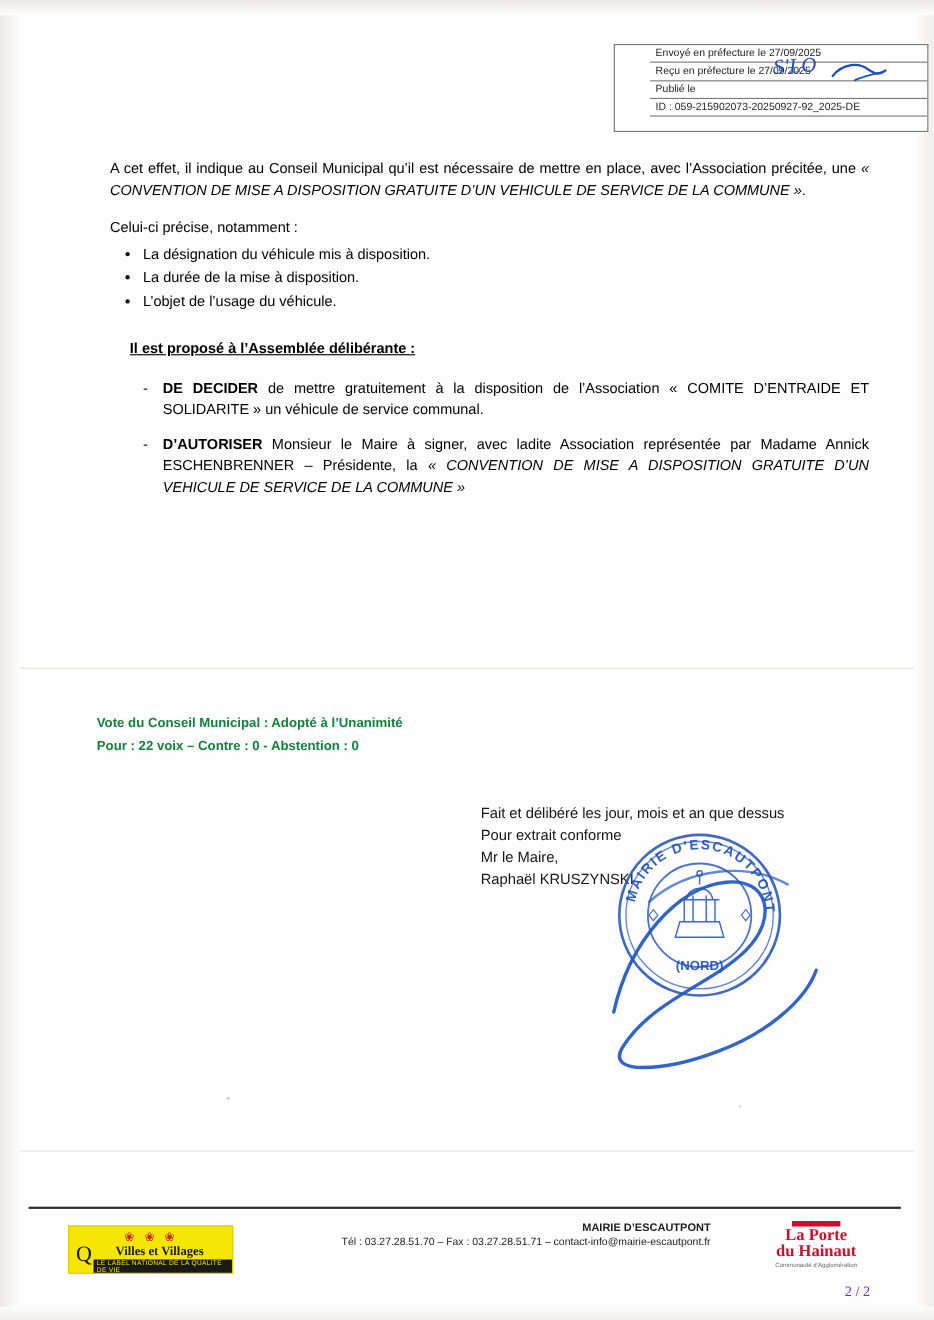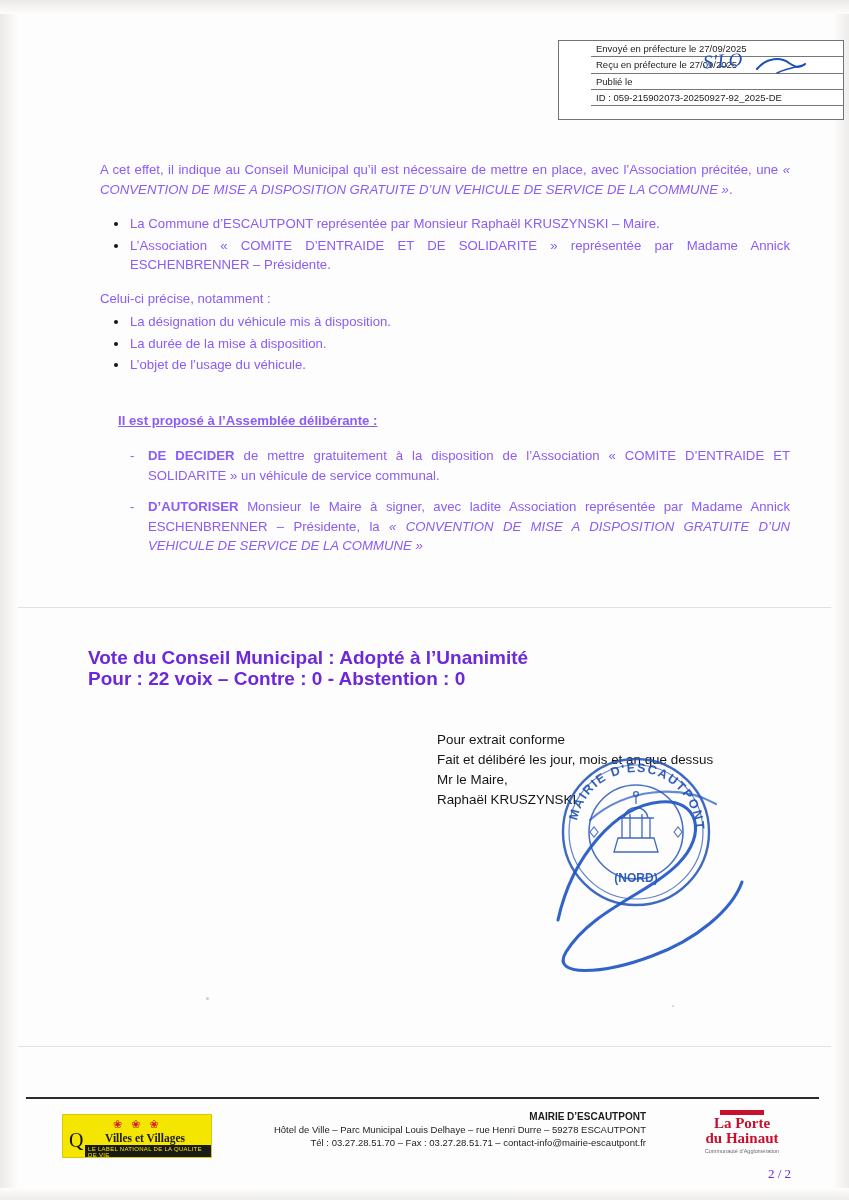--- a/index.html
+++ b/index.html
@@ -93,25 +93,25 @@
   .pref-squiggle {
     position: absolute;
     left: 196px;
     top: 14px;
   }
 
   
   .doc-body {
     position: absolute;
     left: 100px;
-    top: 160px;
+    top: 143px;
     width: 690px;
     font-size: 13.2px;
     line-height: 19.5px;
-    color: #8b5cf6;
+    color: #000000;
     text-align: justify;
   }
   .para {
     margin: 0 0 15px 0;
     text-align: justify;
   }
   .para.tight { margin-bottom: 4px; }
   .ital { font-style: italic; }
   .bold { font-weight: bold; }
 
@@ -130,21 +130,21 @@
     position: absolute;
     left: -16px;
     top: 8px;
     width: 4px;
     height: 4px;
     background: #161616;
     border-radius: 50%;
   }
 
   .proposal-head {
-    margin: 36px 0 16px 18px;
+    margin: 24px 0 16px 18px;
     font-weight: bold;
     text-decoration: underline;
     font-size: 13.2px;
   }
 
   ul.dashes {
     margin: 0;
     padding-left: 48px;
     list-style: none;
   }
@@ -158,24 +158,24 @@
     position: absolute;
     left: -18px;
     top: 0;
   }
 
   
   #vote-block {
     position: absolute;
     left: 88px;
     top: 647px;
-    font-size: 19px;
+    font-size: 12px;
     font-weight: bold;
     line-height: 21px;
-    color: #6d28d9;
+    color: #15803d;
   }
 
   
   #signature-block {
     position: absolute;
     left: 437px;
     top: 730px;
     font-size: 13.4px;
     line-height: 20px;
     color: #151515;
@@ -351,24 +351,20 @@
       <path d="M2,14 C12,2 26,2 34,8 C40,12 44,14 50,9" fill="none" stroke="#1a4fbf" stroke-width="2.1" stroke-linecap="round"></path>
       <path d="M22,18 C30,14 40,12 49,10" fill="none" stroke="#1a4fbf" stroke-width="1.6" stroke-linecap="round"></path>
     </svg>
   </div>
 
   <div class="doc-body">
 
     <p class="para"><span>A cet effet, il indique au Conseil Municipal qu’il est nécessaire de mettre en place, avec l’Association précitée, une </span><span class="ital">« CONVENTION DE MISE A DISPOSITION GRATUITE D’UN VEHICULE DE SERVICE DE LA COMMUNE »</span><span>.</span></p>
 
 
-    <ul class="bullets">
-      <li>La Commune d’ESCAUTPONT représentée par Monsieur Raphaël KRUSZYNSKI – Maire.</li>
-      <li>L’Association « COMITE D’ENTRAIDE ET DE SOLIDARITE » représentée par Madame Annick ESCHENBRENNER – Présidente.</li>
-    </ul>
 
     <p class="para tight">Celui-ci précise, notamment :</p>
 
     <ul class="bullets">
       <li>La désignation du véhicule mis à disposition.</li>
       <li>La durée de la mise à disposition.</li>
       <li>L’objet de l’usage du véhicule.</li>
     </ul>
 
     <div class="proposal-head">Il est proposé à l’Assemblée délibérante :</div>
@@ -378,22 +374,22 @@
       <li><span class="bold">D’AUTORISER</span><span> Monsieur le Maire à signer, avec ladite Association représentée par Madame Annick ESCHENBRENNER – Présidente, la </span><span class="ital">« CONVENTION DE MISE A DISPOSITION GRATUITE D’UN VEHICULE DE SERVICE DE LA COMMUNE »</span></li>
     </ul>
   </div>
 
   <div id="vote-block">
     <div>Vote du Conseil Municipal : Adopté à l’Unanimité</div>
     <div>Pour : 22 voix – Contre : 0 - Abstention : 0</div>
   </div>
 
   <div id="signature-block">
+    <div>Fait et délibéré les jour, mois et an que dessus</div>
     <div>Pour extrait conforme</div>
-    <div>Fait et délibéré les jour, mois et an que dessus</div>
     <div>Mr le Maire,</div>
     <div>Raphaël KRUSZYNSKI</div>
   </div>
 
   <svg id="stamp" viewBox="0 0 160 160">
     <defs>
       <path id="arc-top" d="M 20,80 A 60,60 0 0 1 140,80"></path>
     </defs>
     <circle cx="80" cy="80" r="73" fill="none" stroke="#1f4fb5" stroke-width="2.4" opacity="0.85"></circle>
     <circle cx="80" cy="80" r="67" fill="none" stroke="#1f4fb5" stroke-width="1.2" opacity="0.7"></circle>
@@ -426,21 +422,20 @@
 
     <div id="logo-fleuris">
       <div class="lf-q">Q</div>
       <div class="flowers">❀ ❀ ❀</div>
       <div class="lf-name">Villes et Villages Fleuris</div>
       <div class="lf-sub">LE LABEL NATIONAL DE LA QUALITE DE VIE</div>
     </div>
 
     <div id="footer-center">
       <div class="f-title">MAIRIE D’ESCAUTPONT</div>
-      <div>Hôtel de Ville – Parc Municipal Louis Delhaye – rue Henri Durre – 59278 ESCAUTPONT</div>
       <div>Tél : 03.27.28.51.70 – Fax : 03.27.28.51.71 – contact-info@mairie-escautpont.fr</div>
     </div>
 
     <div id="logo-hainaut">
       <div class="lh-bars"></div>
       <div class="lh-l1">La Porte</div>
       <div class="lh-l2">du Hainaut</div>
       <div class="lh-sub">Communauté d’Agglomération</div>
     </div>
 

